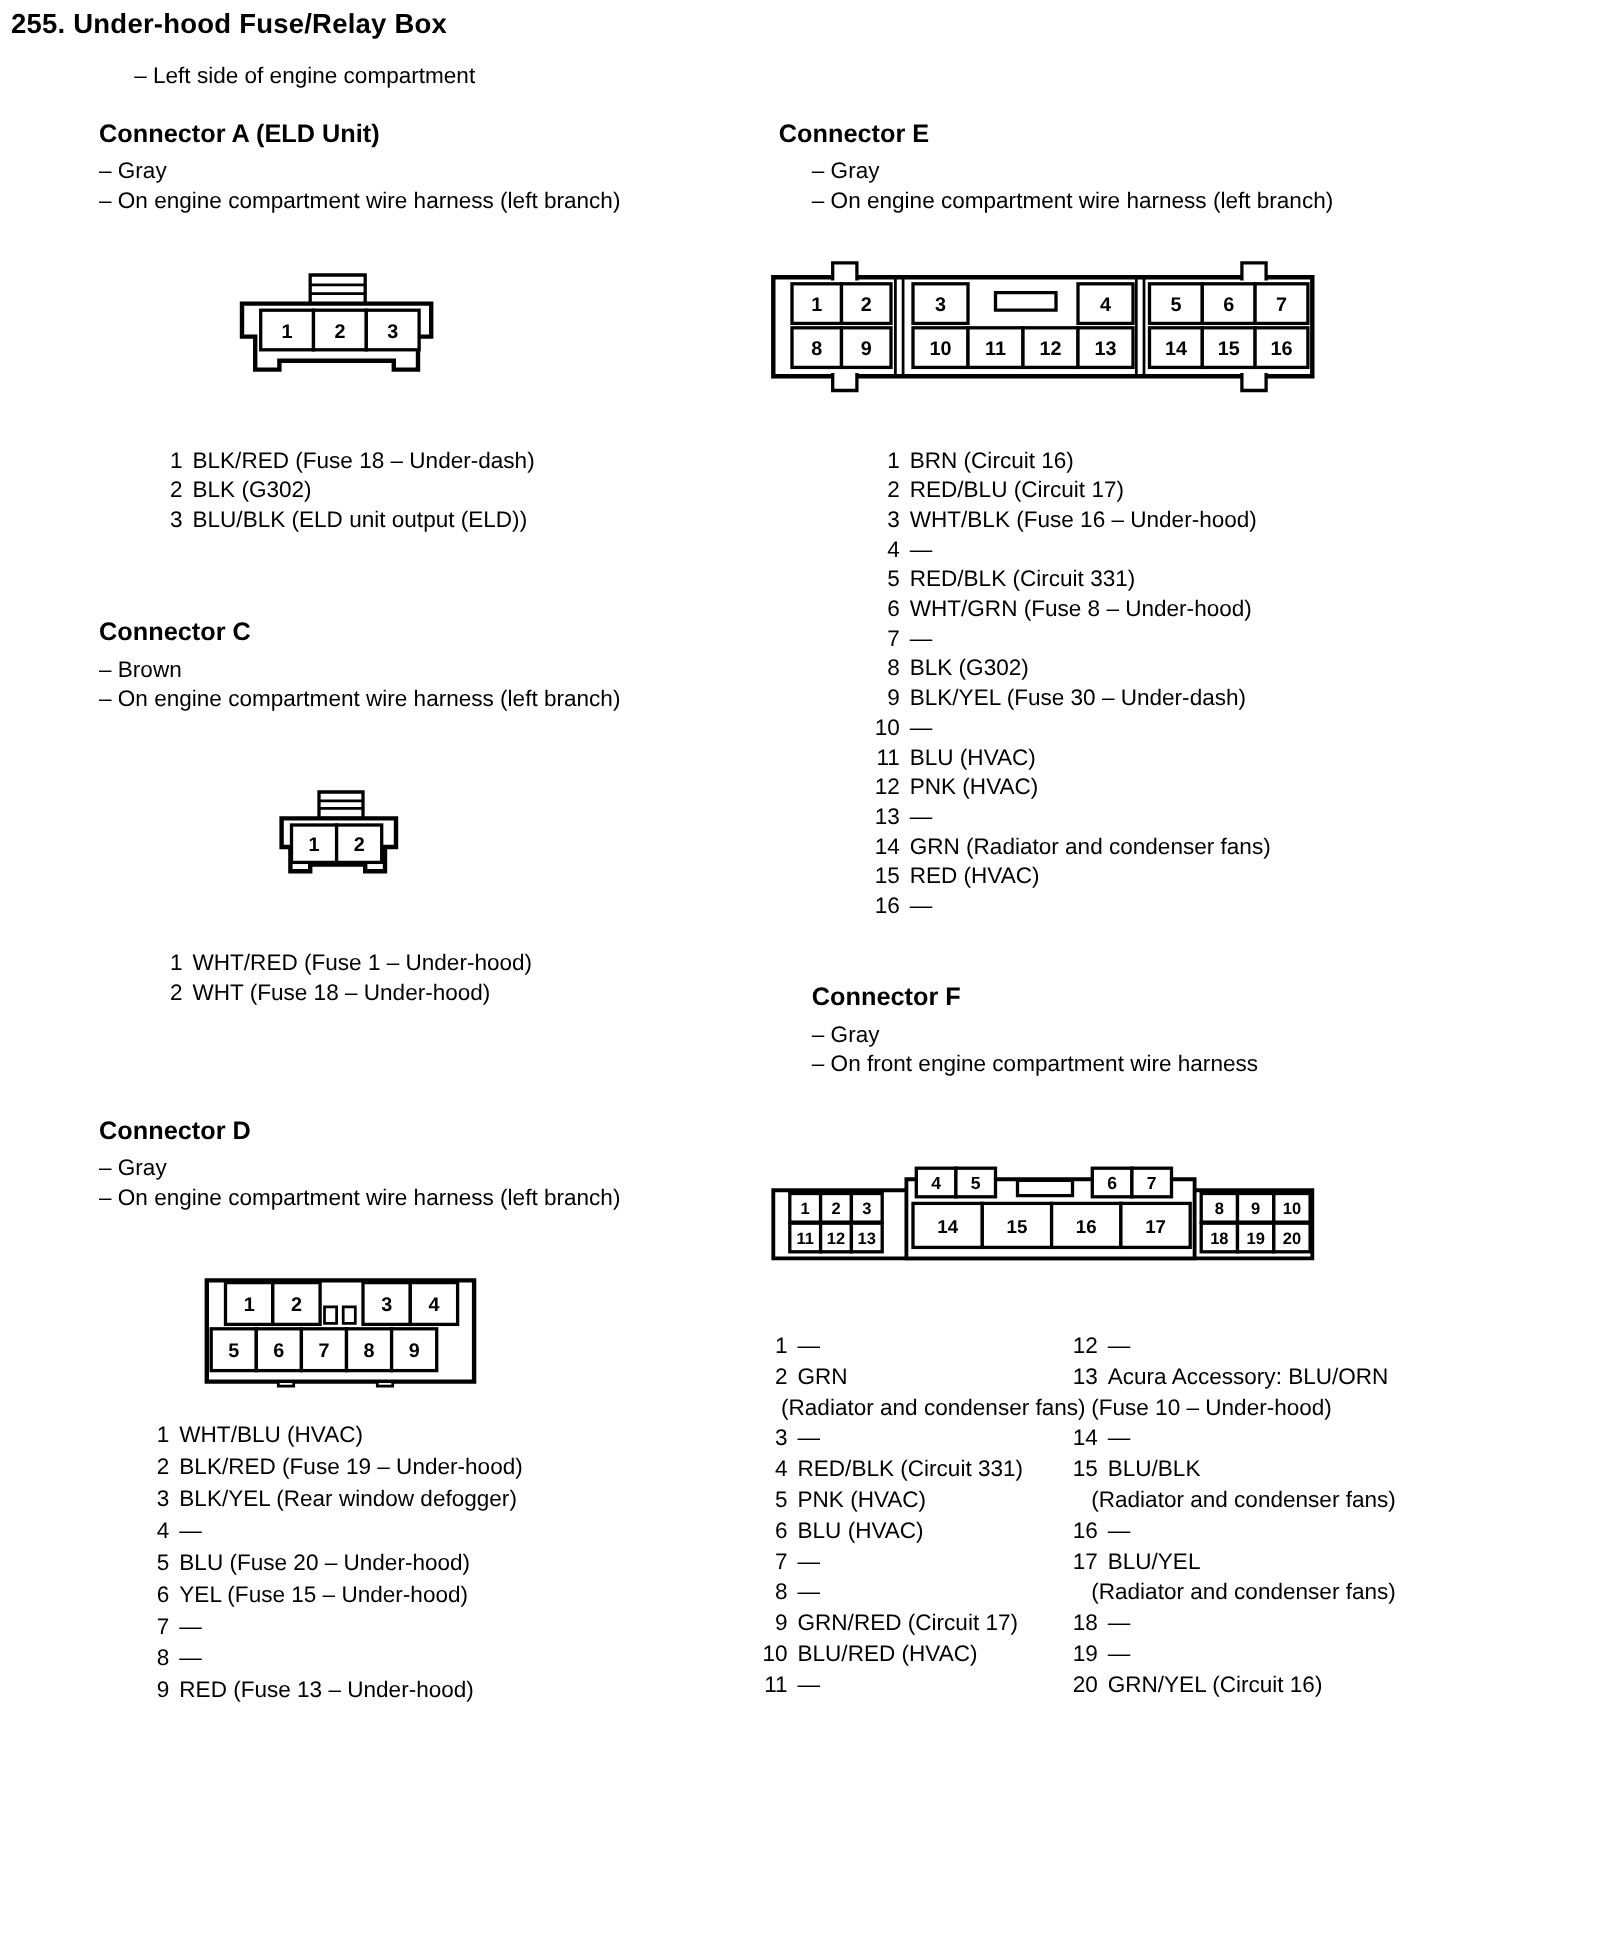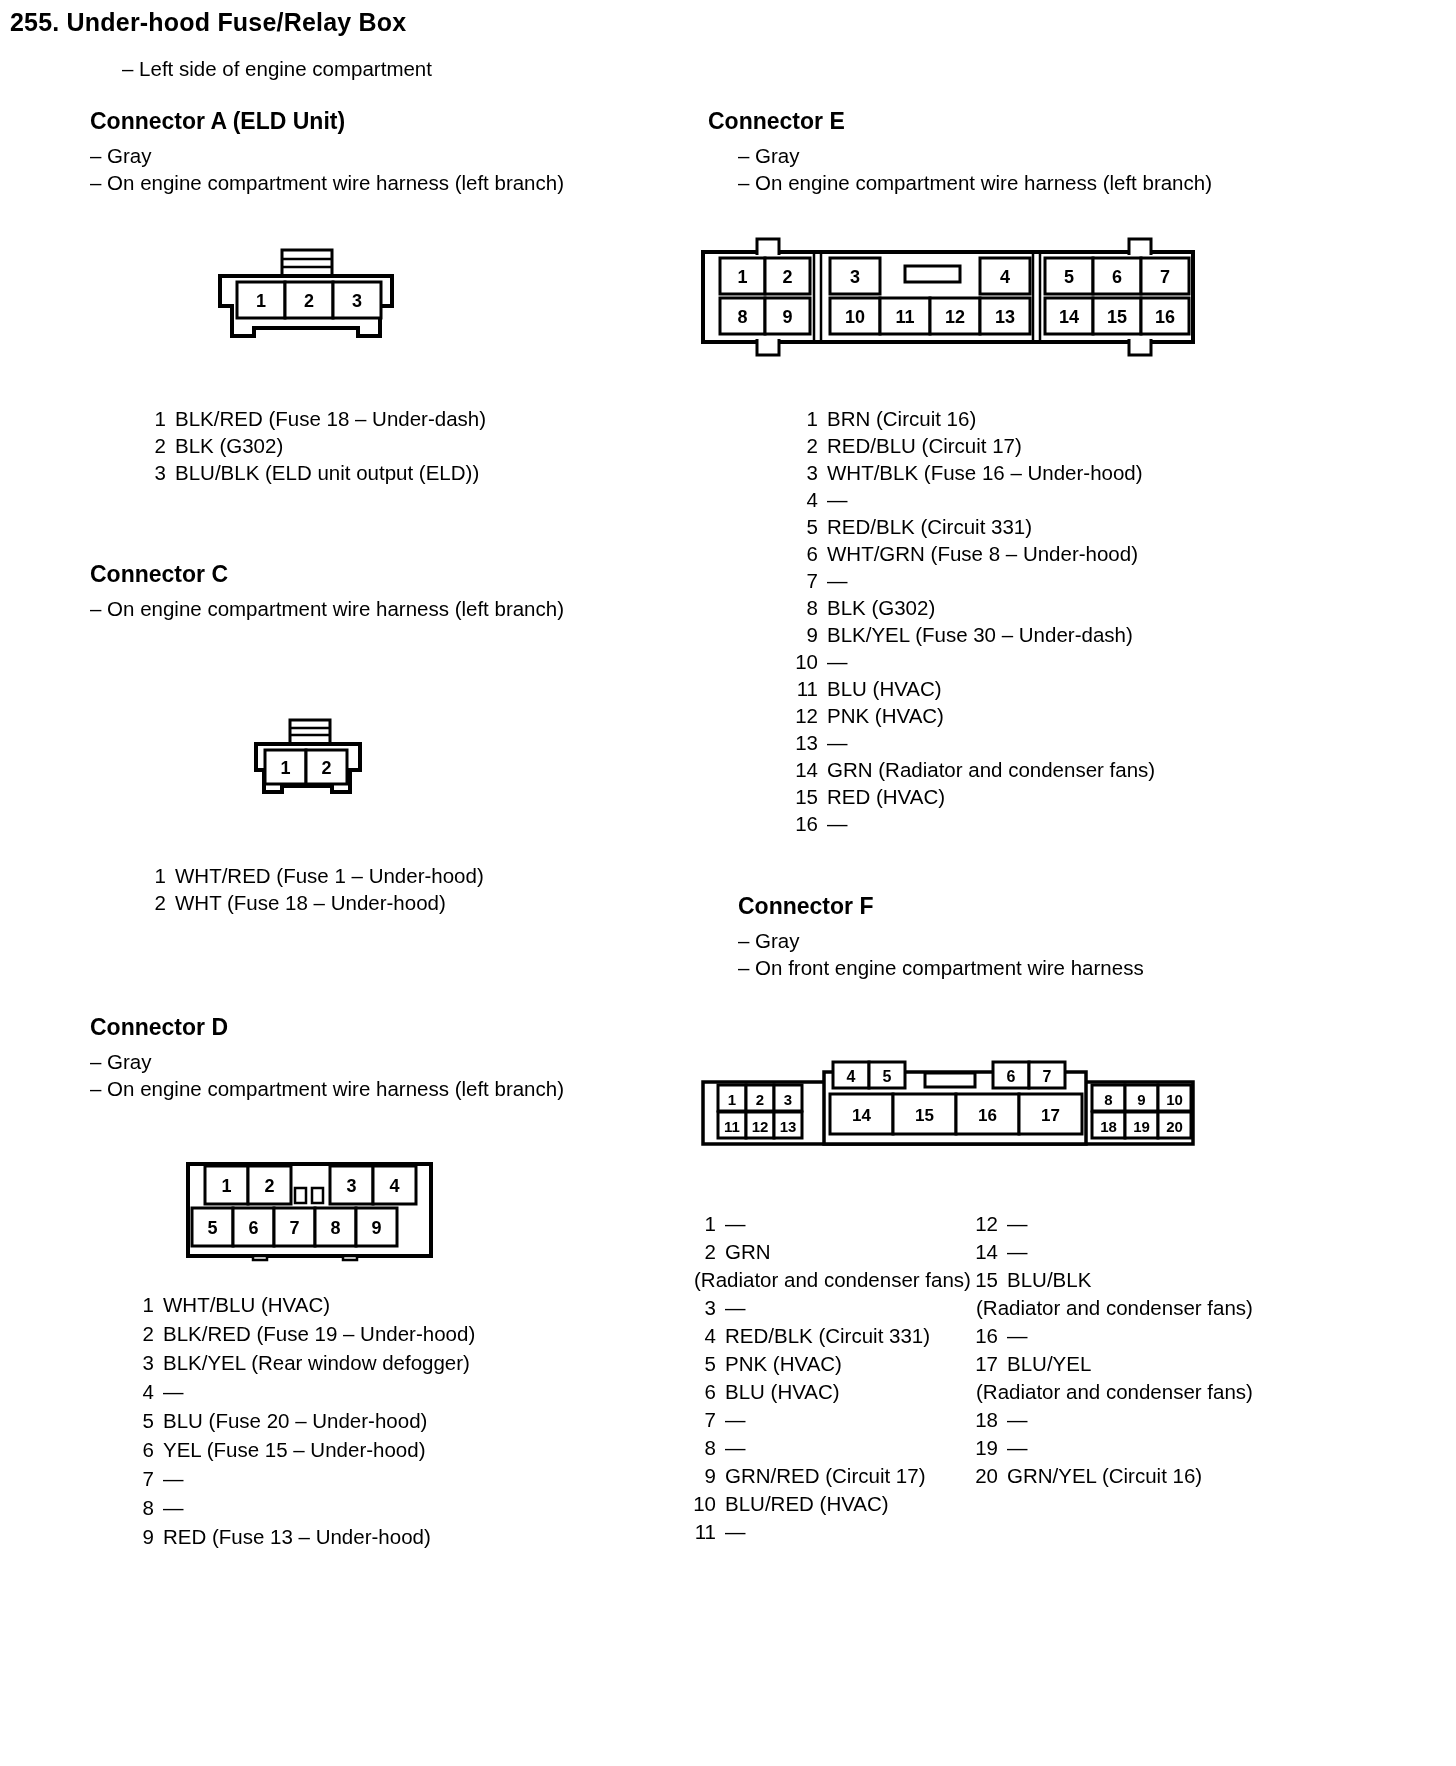--- a/index.html
+++ b/index.html
@@ -12,21 +12,21 @@
   .title { font-size:25px; font-weight:bold; white-space:pre; letter-spacing:0.2px; }
   .subtitle { font-size:20.5px;margin-left:32px; }
   .chead { font-size:23px; font-weight:bold; }
   .cnotes .note { font-size:20.5px; line-height:27px; white-space:nowrap; }
   .cnotes .note.indent { padding-left:42px; }
   .pincol { font-size:20.5px; }
   .pincol .pinrow { line-height:27px; white-space:nowrap; }
   .pincol.lh28 .pinrow { line-height:28px; }
   .pincol.lh29 .pinrow { line-height:29px; }
   .pnum { display:inline-block; width:26px; text-align:right; margin-right:9px; }
-  .pline2 { margin-left:4px; }
+  .pline2 { margin-left:20px; }
   svg { display:block; }
 </style>
 </head>
 <body>
 
 <div>
 
   <div class="abs title" style="left:10px; top:8px">255. Under-hood Fuse/Relay Box</div>
   <div class="abs subtitle" style="left:90px; top:57px">– Left side of engine compartment</div>
 
@@ -49,20 +49,21 @@
       </svg>
     </div>
   <div class="abs pincol" style="left:140px; top:405px">
       <div class="pinrow"><span class="pnum">1</span><span class="ptext">BLK/RED (Fuse 18 – Under-dash)</span></div>
       <div class="pinrow"><span class="pnum">2</span><span class="ptext">BLK (G302)</span></div>
       <div class="pinrow"><span class="pnum">3</span><span class="ptext">BLU/BLK (ELD unit output (ELD))</span></div>
     </div>
 
   <div class="abs chead" style="left:90px; top:561px">Connector C</div>
   <div class="abs cnotes" style="left:90px; top:595px">
+      <div class="note">– Brown</div>
       <div class="note">– On engine compartment wire harness (left branch)</div>
     </div>
   <div class="abs" style="left:252px; top:718px">
       <svg width="112" height="78">
         <path d="M38,2 h40 v24 h-40 Z" fill="#fff" stroke="#000" stroke-width="3"></path>
         <path d="M38,10 h40 M38,17 h40" fill="none" stroke="#000" stroke-width="2.5"></path>
         <path d="M4,26 H108 V52 H98 V74 H80 V68 H30 V74 H12 V52 H4 Z" fill="#fff" stroke="#000" stroke-width="4"></path>
         <rect x="13" y="32" width="41" height="34" fill="#fff" stroke="#000" stroke-width="3"></rect>
         <text x="33.5" y="50" text-anchor="middle" dominant-baseline="central" font-size="18" font-weight="bold" font-family="&quot;Liberation Sans&quot;, sans-serif" fill="#000">1</text>
         <rect x="54" y="32" width="41" height="34" fill="#fff" stroke="#000" stroke-width="3"></rect>
@@ -249,20 +250,21 @@
       <div class="pinrow"><span class="pnum">5</span><span class="ptext">PNK (HVAC)</span></div>
       <div class="pinrow"><span class="pnum">6</span><span class="ptext">BLU (HVAC)</span></div>
       <div class="pinrow"><span class="pnum">7</span><span class="ptext">—</span></div>
       <div class="pinrow"><span class="pnum">8</span><span class="ptext">—</span></div>
       <div class="pinrow"><span class="pnum">9</span><span class="ptext">GRN/RED (Circuit 17)</span></div>
       <div class="pinrow"><span class="pnum">10</span><span class="ptext">BLU/RED (HVAC)</span></div>
       <div class="pinrow"><span class="pnum">11</span><span class="ptext">—</span></div>
     </div>
   <div class="abs pincol lh28" style="left:972px; top:1210px">
       <div class="pinrow"><span class="pnum">12</span><span class="ptext">—</span></div>
+      <div class="pinrow"><span class="pnum">13</span><span class="ptext">Acura Accessory: BLU/ORN</span><div class="pline2">(Fuse 10 – Under-hood)</div></div>
       <div class="pinrow"><span class="pnum">14</span><span class="ptext">—</span></div>
       <div class="pinrow"><span class="pnum">15</span><span class="ptext">BLU/BLK</span><div class="pline2">(Radiator and condenser fans)</div></div>
       <div class="pinrow"><span class="pnum">16</span><span class="ptext">—</span></div>
       <div class="pinrow"><span class="pnum">17</span><span class="ptext">BLU/YEL</span><div class="pline2">(Radiator and condenser fans)</div></div>
       <div class="pinrow"><span class="pnum">18</span><span class="ptext">—</span></div>
       <div class="pinrow"><span class="pnum">19</span><span class="ptext">—</span></div>
       <div class="pinrow"><span class="pnum">20</span><span class="ptext">GRN/YEL (Circuit 16)</span></div>
     </div>
 
 </div>

